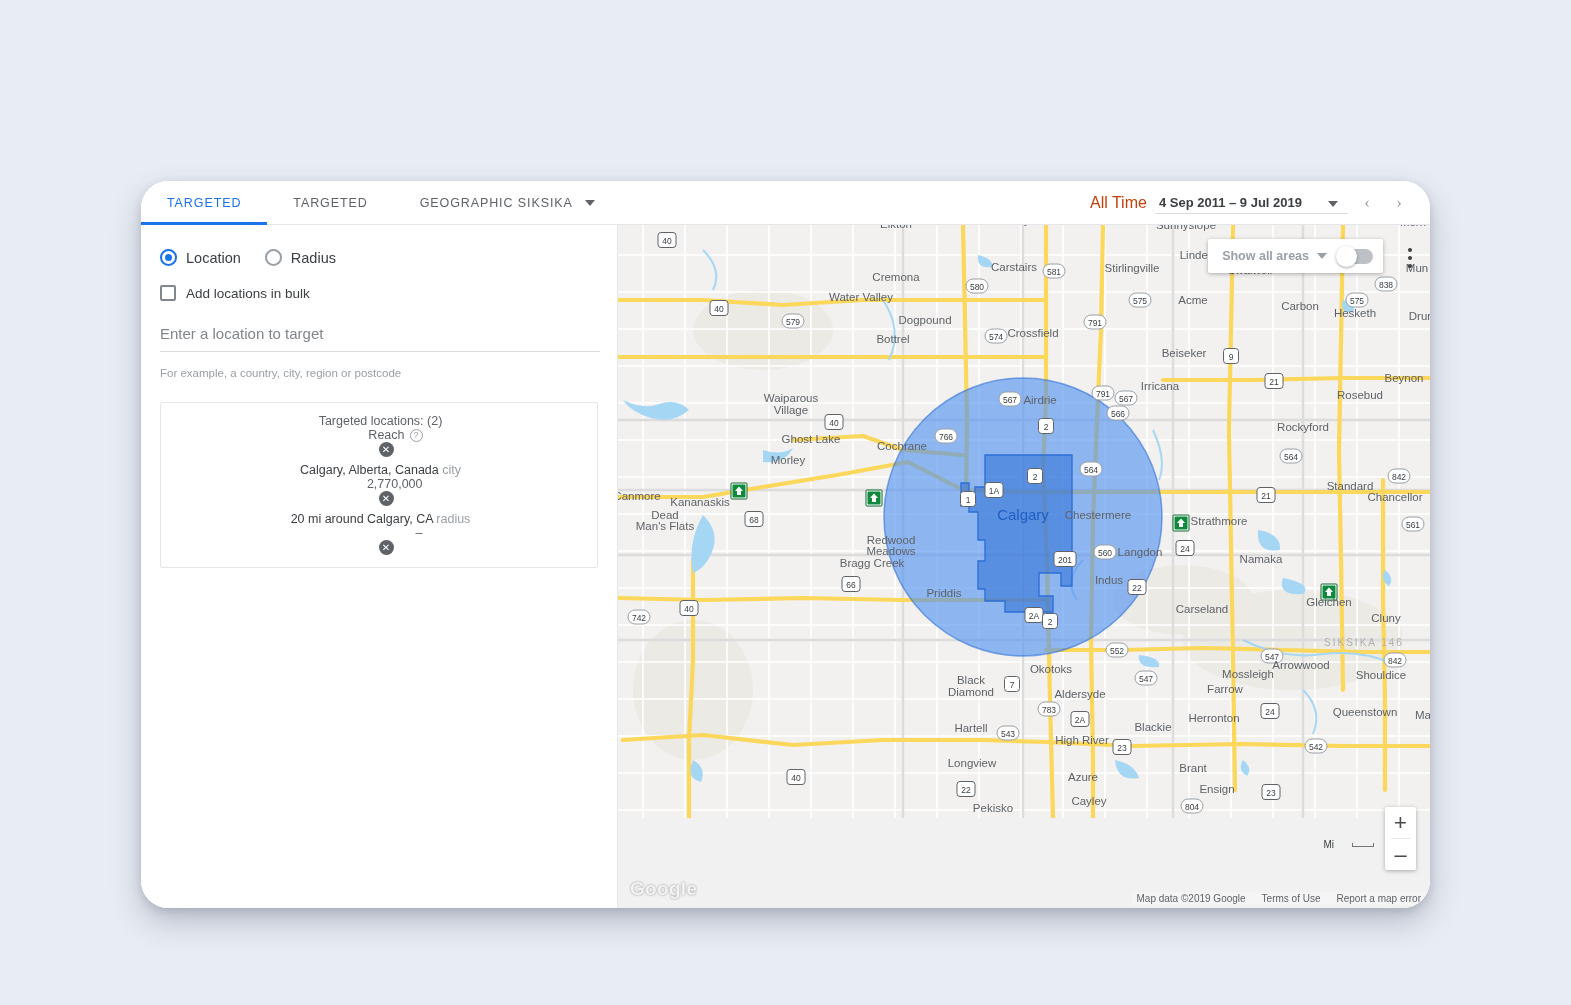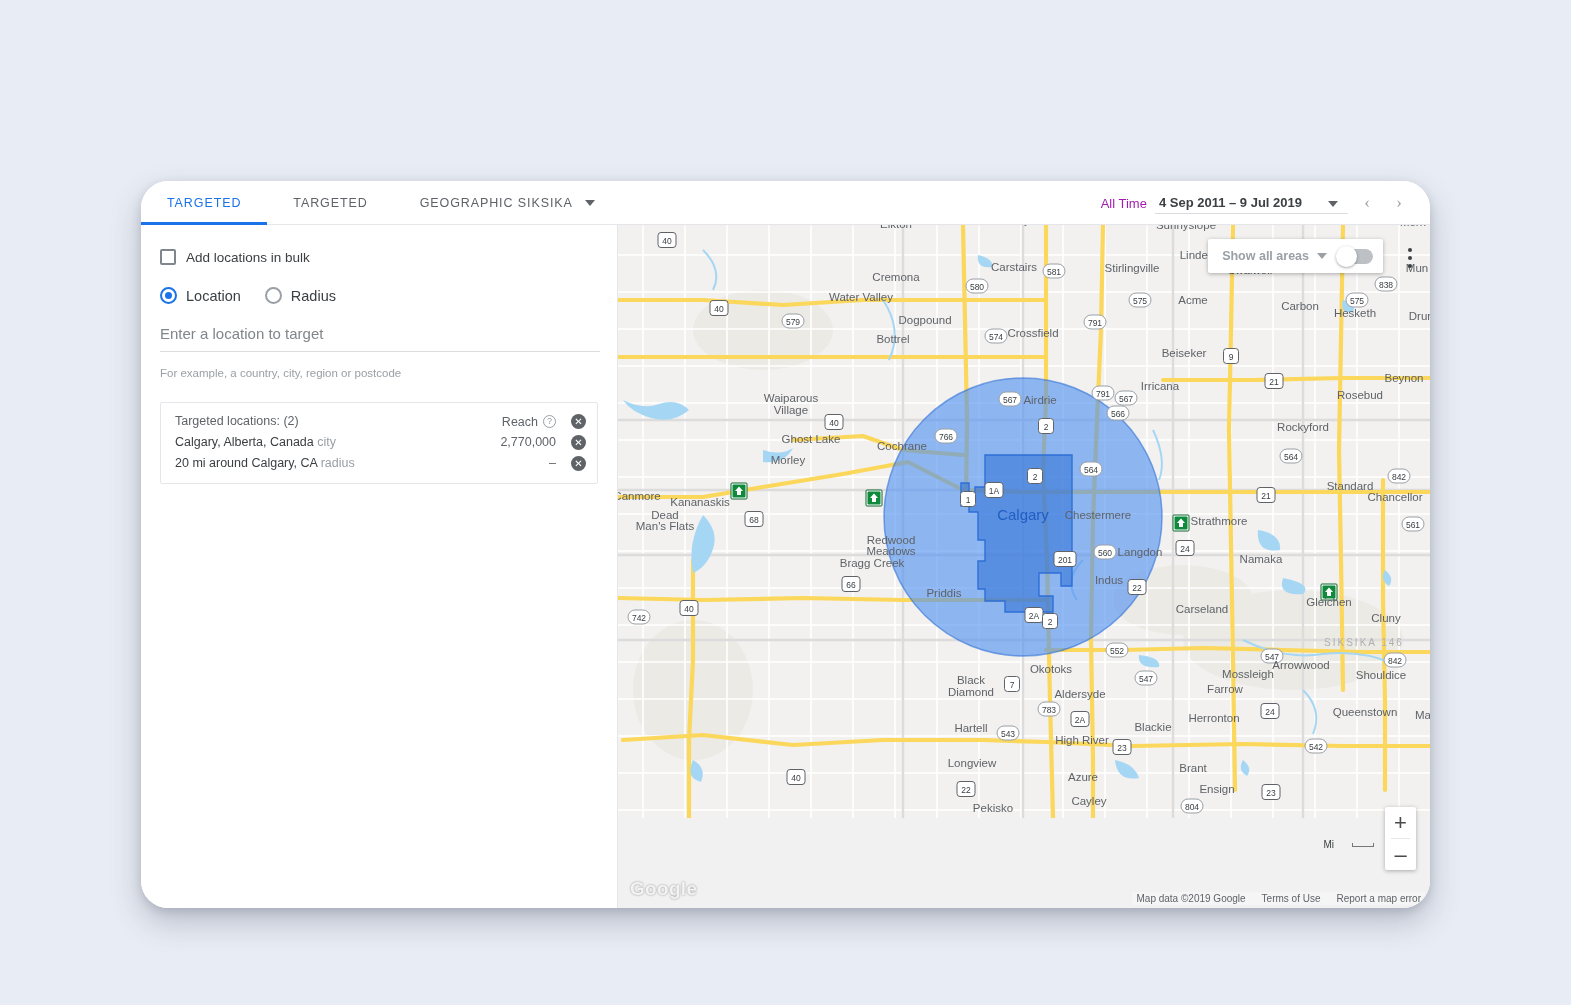--- a/index.html
+++ b/index.html
@@ -59,21 +59,21 @@
   }
 
   
   #daterange {
     margin-left: auto;
     display: flex; align-items: center;
     padding-right: 18px;
     gap: 6px;
     font-size: 13px;
   }
-  #dr-alltime { color: #a21caf; font-size: 13px; }
+  #dr-alltime { color: #c2410c; font-size: 16px; }
   #dr-value {
     color: #3c4043; font-size: 13px; font-weight: bold;
     border-bottom: 1px solid #dadce0;
     padding: 2px 46px 3px 4px;
     margin-left: 2px;
     position: relative;
   }
   #dr-caret {
     position: absolute; right: 10px; top: 8px;
     width: 0; height: 0;
@@ -134,24 +134,25 @@
   
   #listbox {
     margin-top: 23px;
     width: 438px;
     border: 1px solid #e4e6ea;
     border-radius: 2px;
     padding: 8px 0 9px 0;
     background: #fff;
   }
   .lrow {
-    display: flex; 
+    display: flex; align-items: center;
     padding: 3px 11px 3px 14px;
     font-size: 12.5px;
     min-height: 20px;
+    flex-direction: column;
   }
   .lrow .lname { flex: 1; color: #3c4043; }
   .lrow.head .lname { color: #5f6368; }
   .lname .sub { color: #9aa0a6; }
   .lrow .lreach {
     color: #5f6368; width: 92px; text-align: right; padding-right: 4px;
   }
   .lrow.head .lreach {
     display: flex; align-items: center; justify-content: flex-end; gap: 5px;
     width: 92px; padding-right: 4px;
@@ -270,34 +271,34 @@
       </span>
       <span class="chevbtn">‹</span>
       <span class="chevbtn">›</span>
     </div>
   </div>
 
   <div id="body">
 
     <div id="left">
 
-      <div id="bulkrow">
-        <span class="cbox"></span>
-        <span id="bulk-label">Add locations in bulk</span>
-      </div>
-
       <div id="radiorow">
         <div class="radio-wrap">
           <span class="radio on"></span>
           <span class="radio-label">Location</span>
         </div>
         <div class="radio-wrap second">
           <span class="radio"></span>
           <span class="radio-label">Radius</span>
         </div>
+      </div>
+
+      <div id="bulkrow">
+        <span class="cbox"></span>
+        <span id="bulk-label">Add locations in bulk</span>
       </div>
 
       <div id="loc-input-wrap">
         <input id="loc-input" type="text" placeholder="Enter a location to target" style="">
       </div>
       <div id="loc-hint">For example, a country, city, region or postcode</div>
 
       <div id="listbox">
         <div class="lrow head">
           <span class="lname">Targeted locations: (2)</span>

